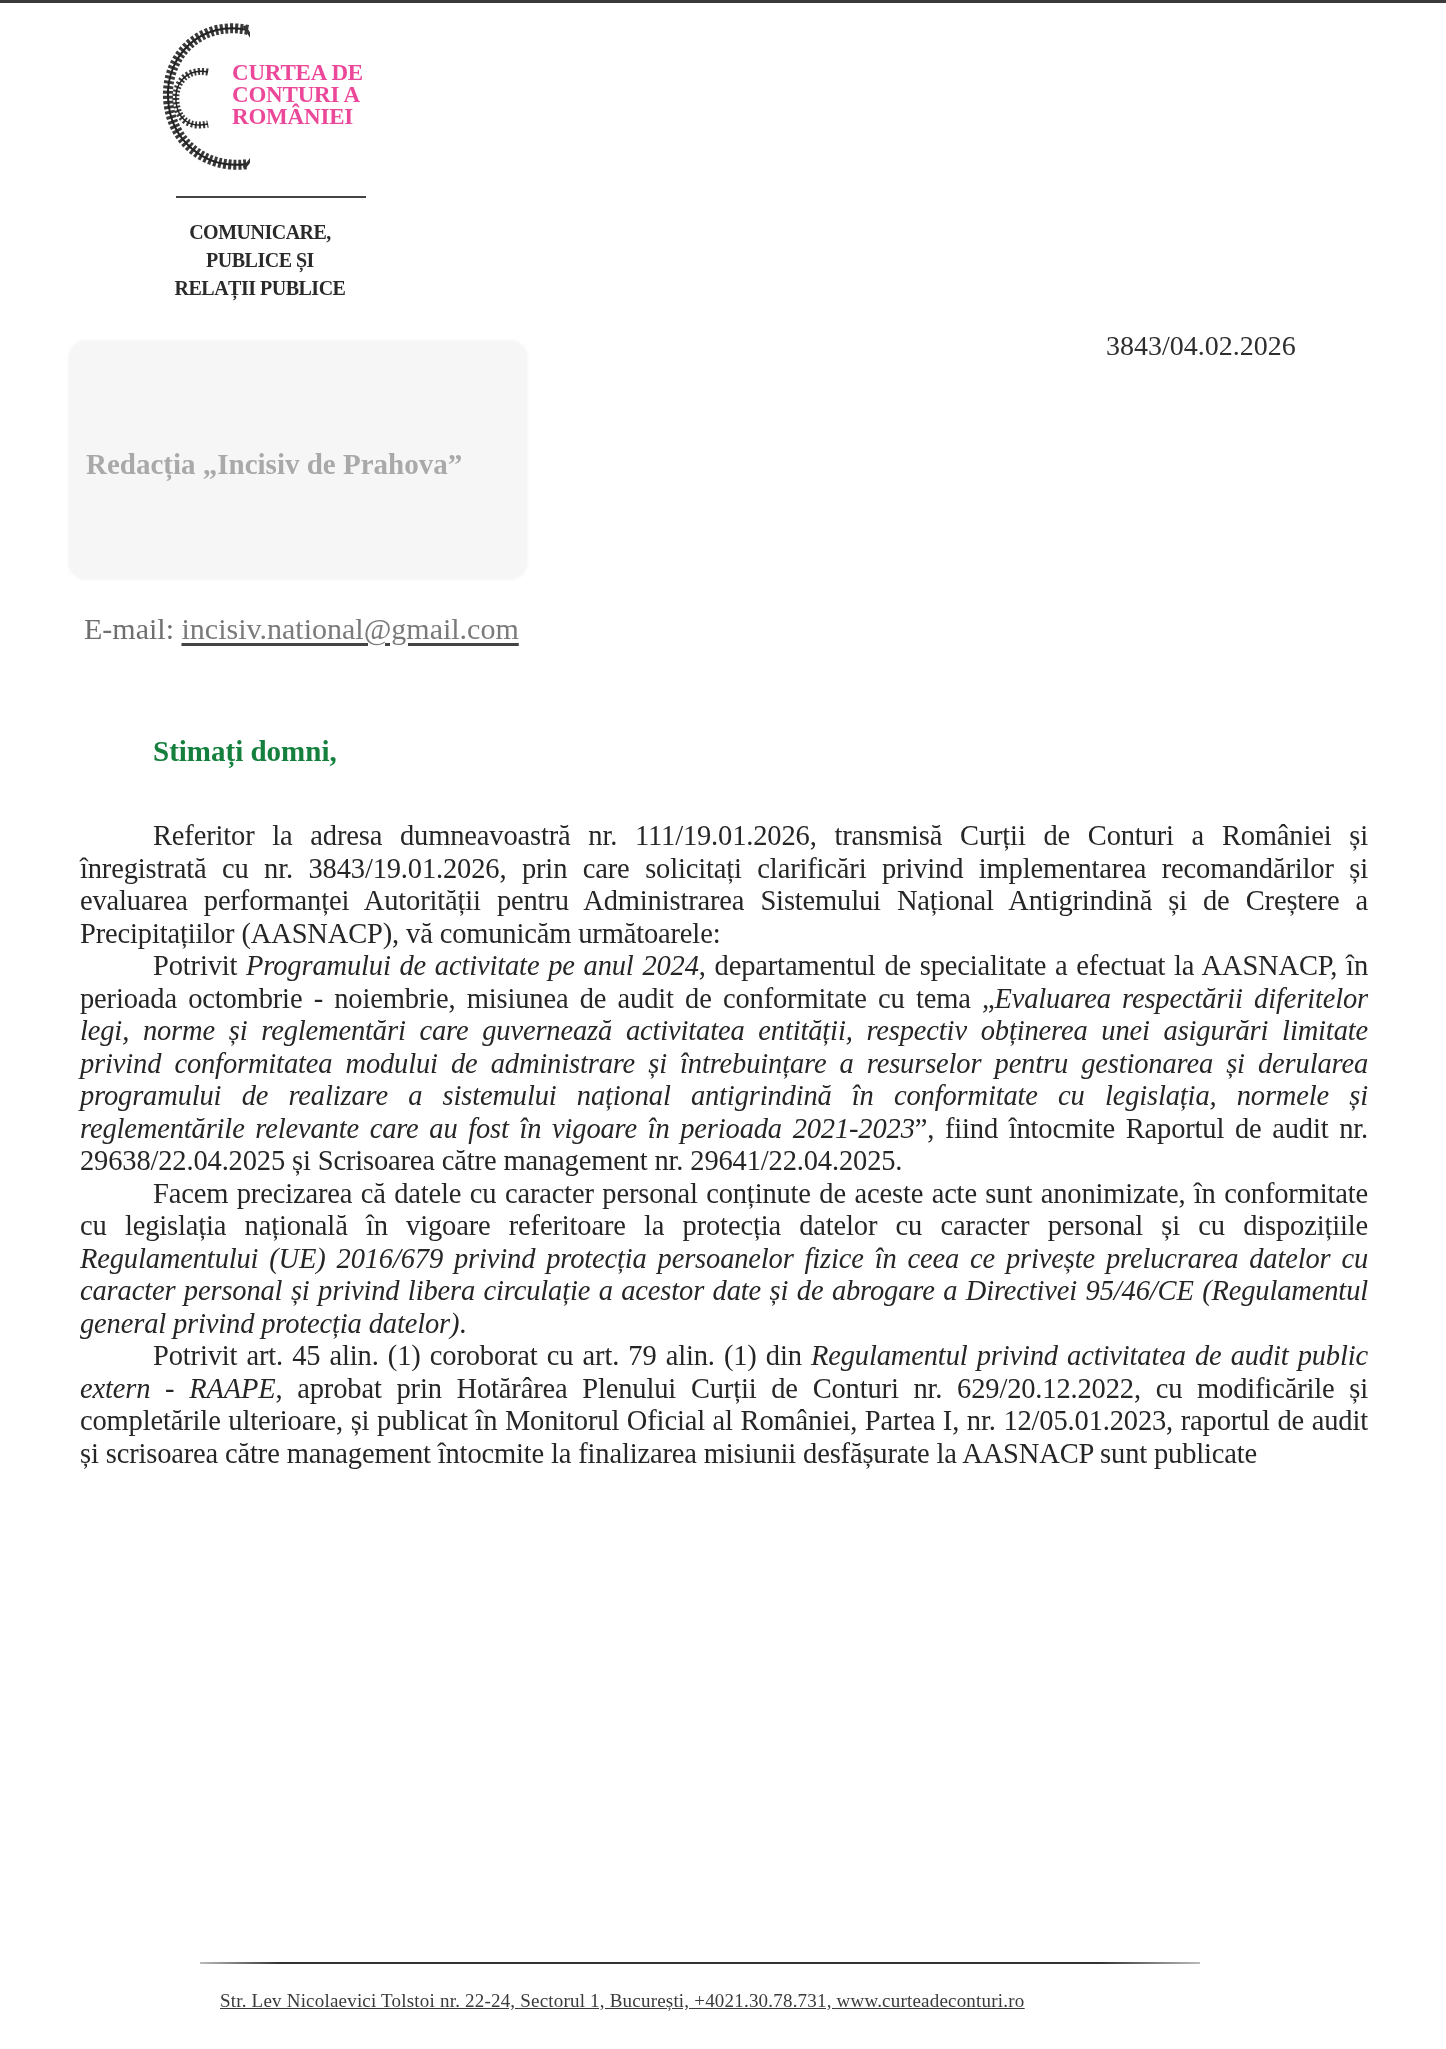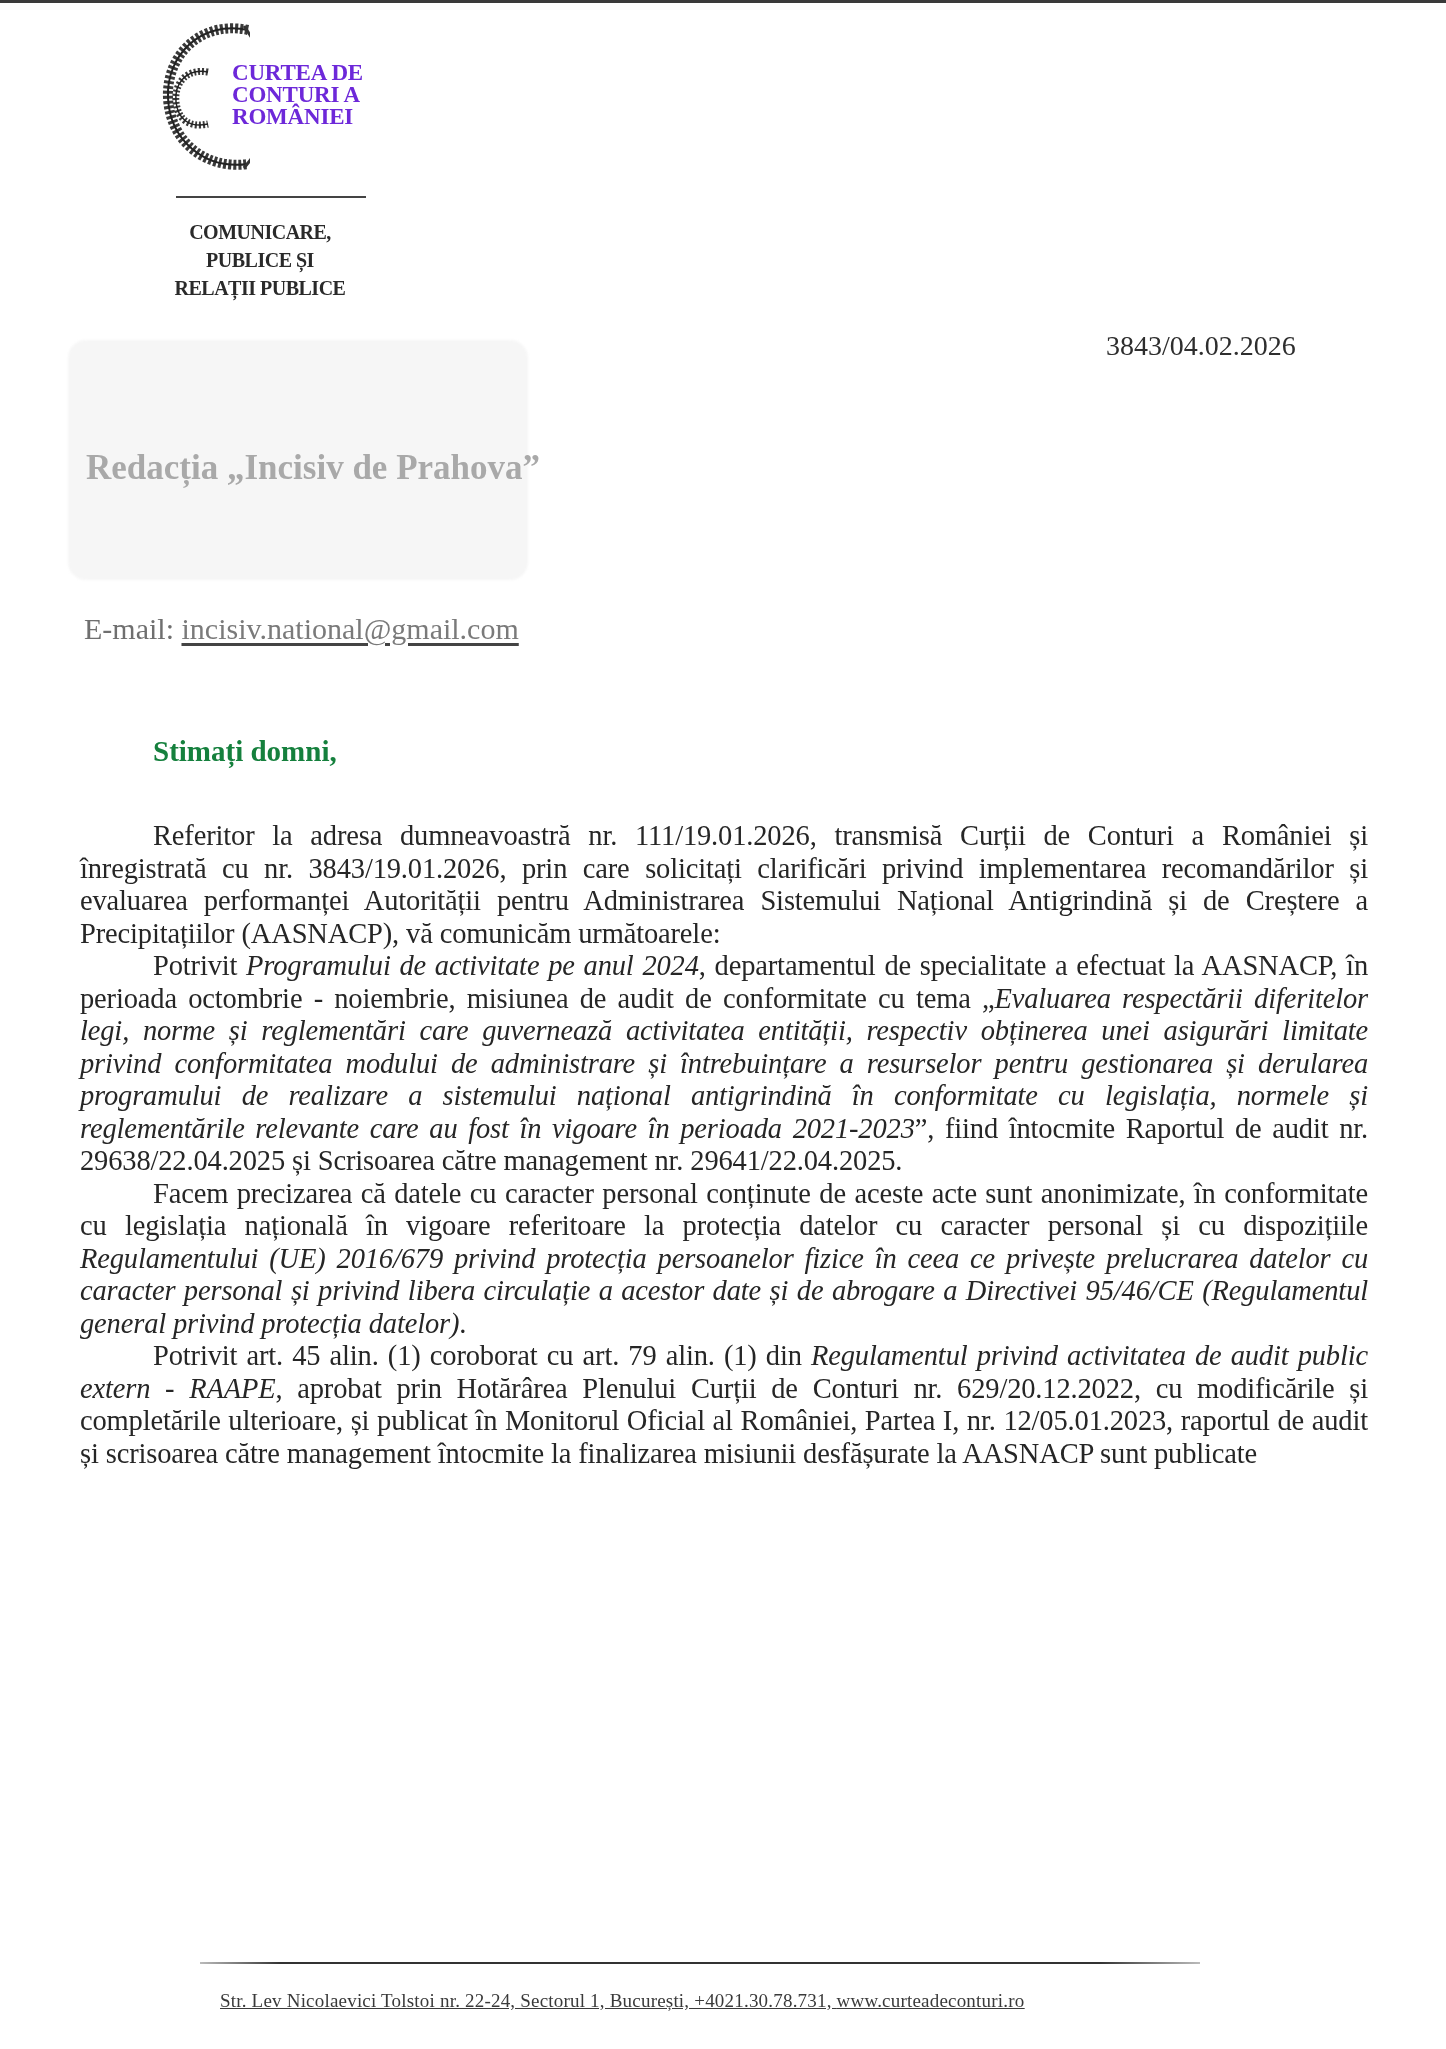--- a/index.html
+++ b/index.html
@@ -30,21 +30,21 @@
     .logo svg {
       position: absolute;
       left: 0; top: 0;
     }
     .logo-text {
       position: absolute;
       left: 72px; top: 46px;
       font-weight: bold;
       font-size: 23px;
       line-height: 22px;
-      color: #6d28d9;
+      color: #ec4899;
       letter-spacing: -0.2px;
     }
     .logo-text div { white-space: nowrap; }
     .logo-rule {
       position: absolute;
       left: 176px; top: 196px;
       width: 190px; height: 2px;
       background: #444;
     }
     .dept {
@@ -72,21 +72,21 @@
       left: 68px; top: 340px;
       width: 460px; height: 240px;
       background: #f6f6f6;
       border-radius: 18px;
       filter: blur(1px);
     }
     .recipient {
       position: absolute;
       left: 86px; top: 448px;
       font-weight: bold;
-      font-size: 35px;
+      font-size: 29px;
       color: #a9a9a9;
       white-space: nowrap;
     }
     .email-line {
       position: absolute;
       left: 84px; top: 612px;
       font-size: 30px;
       color: #6f6f6f;
       white-space: nowrap;
     }

